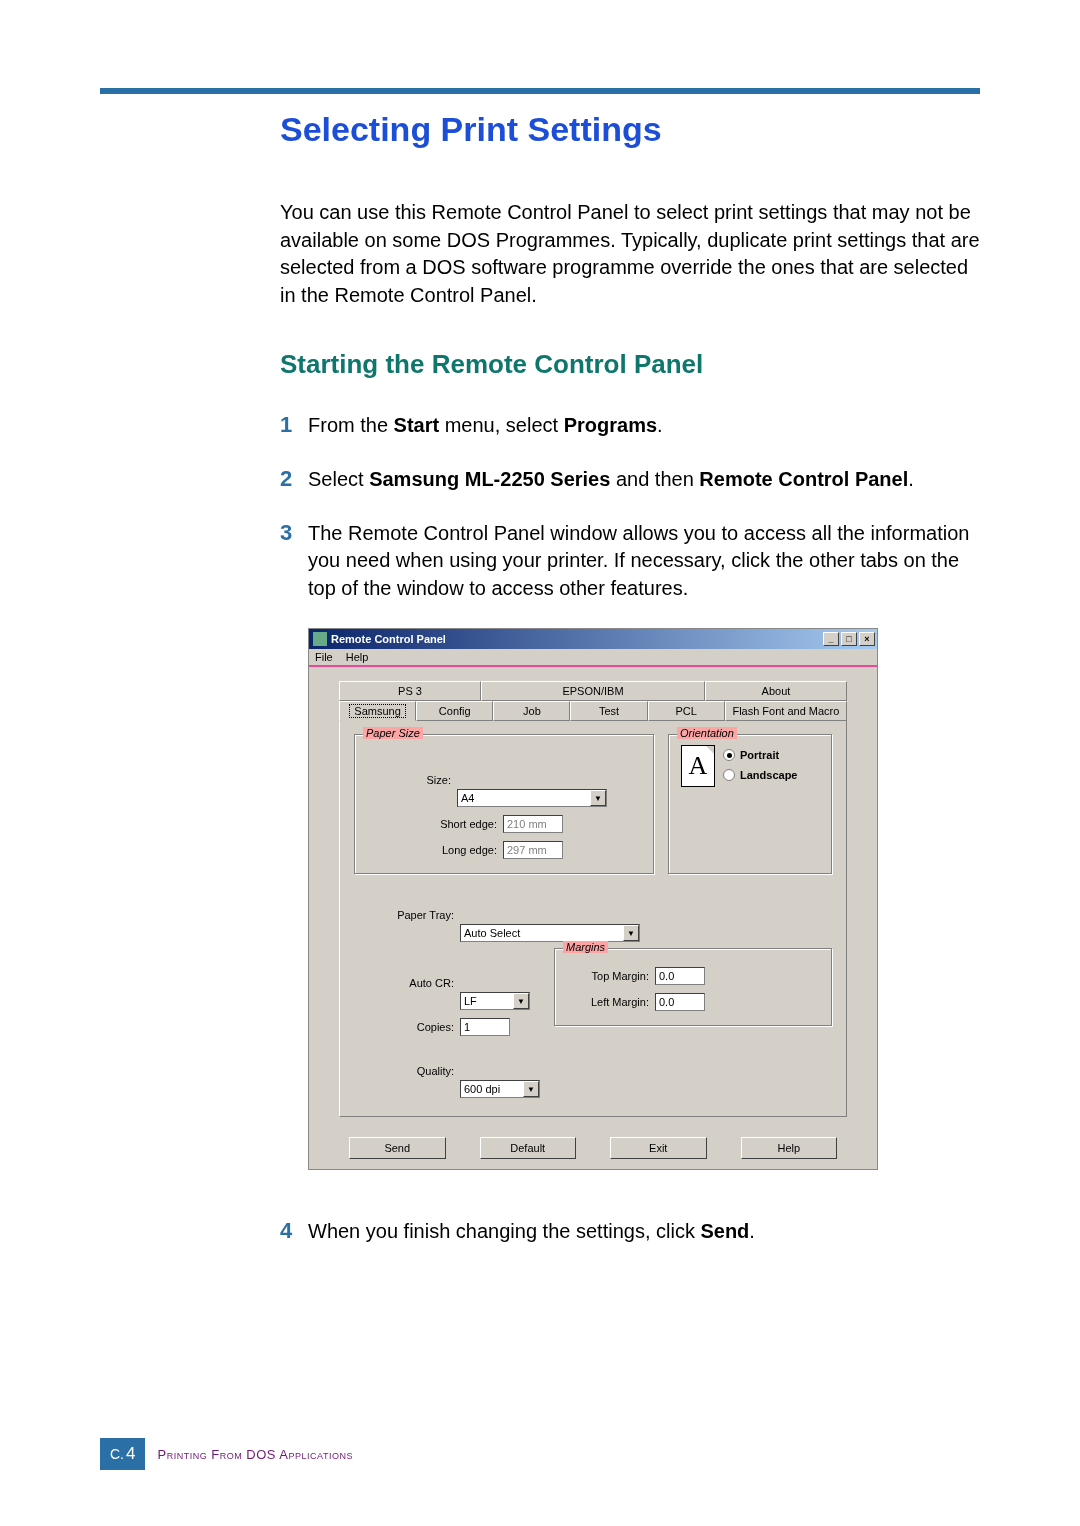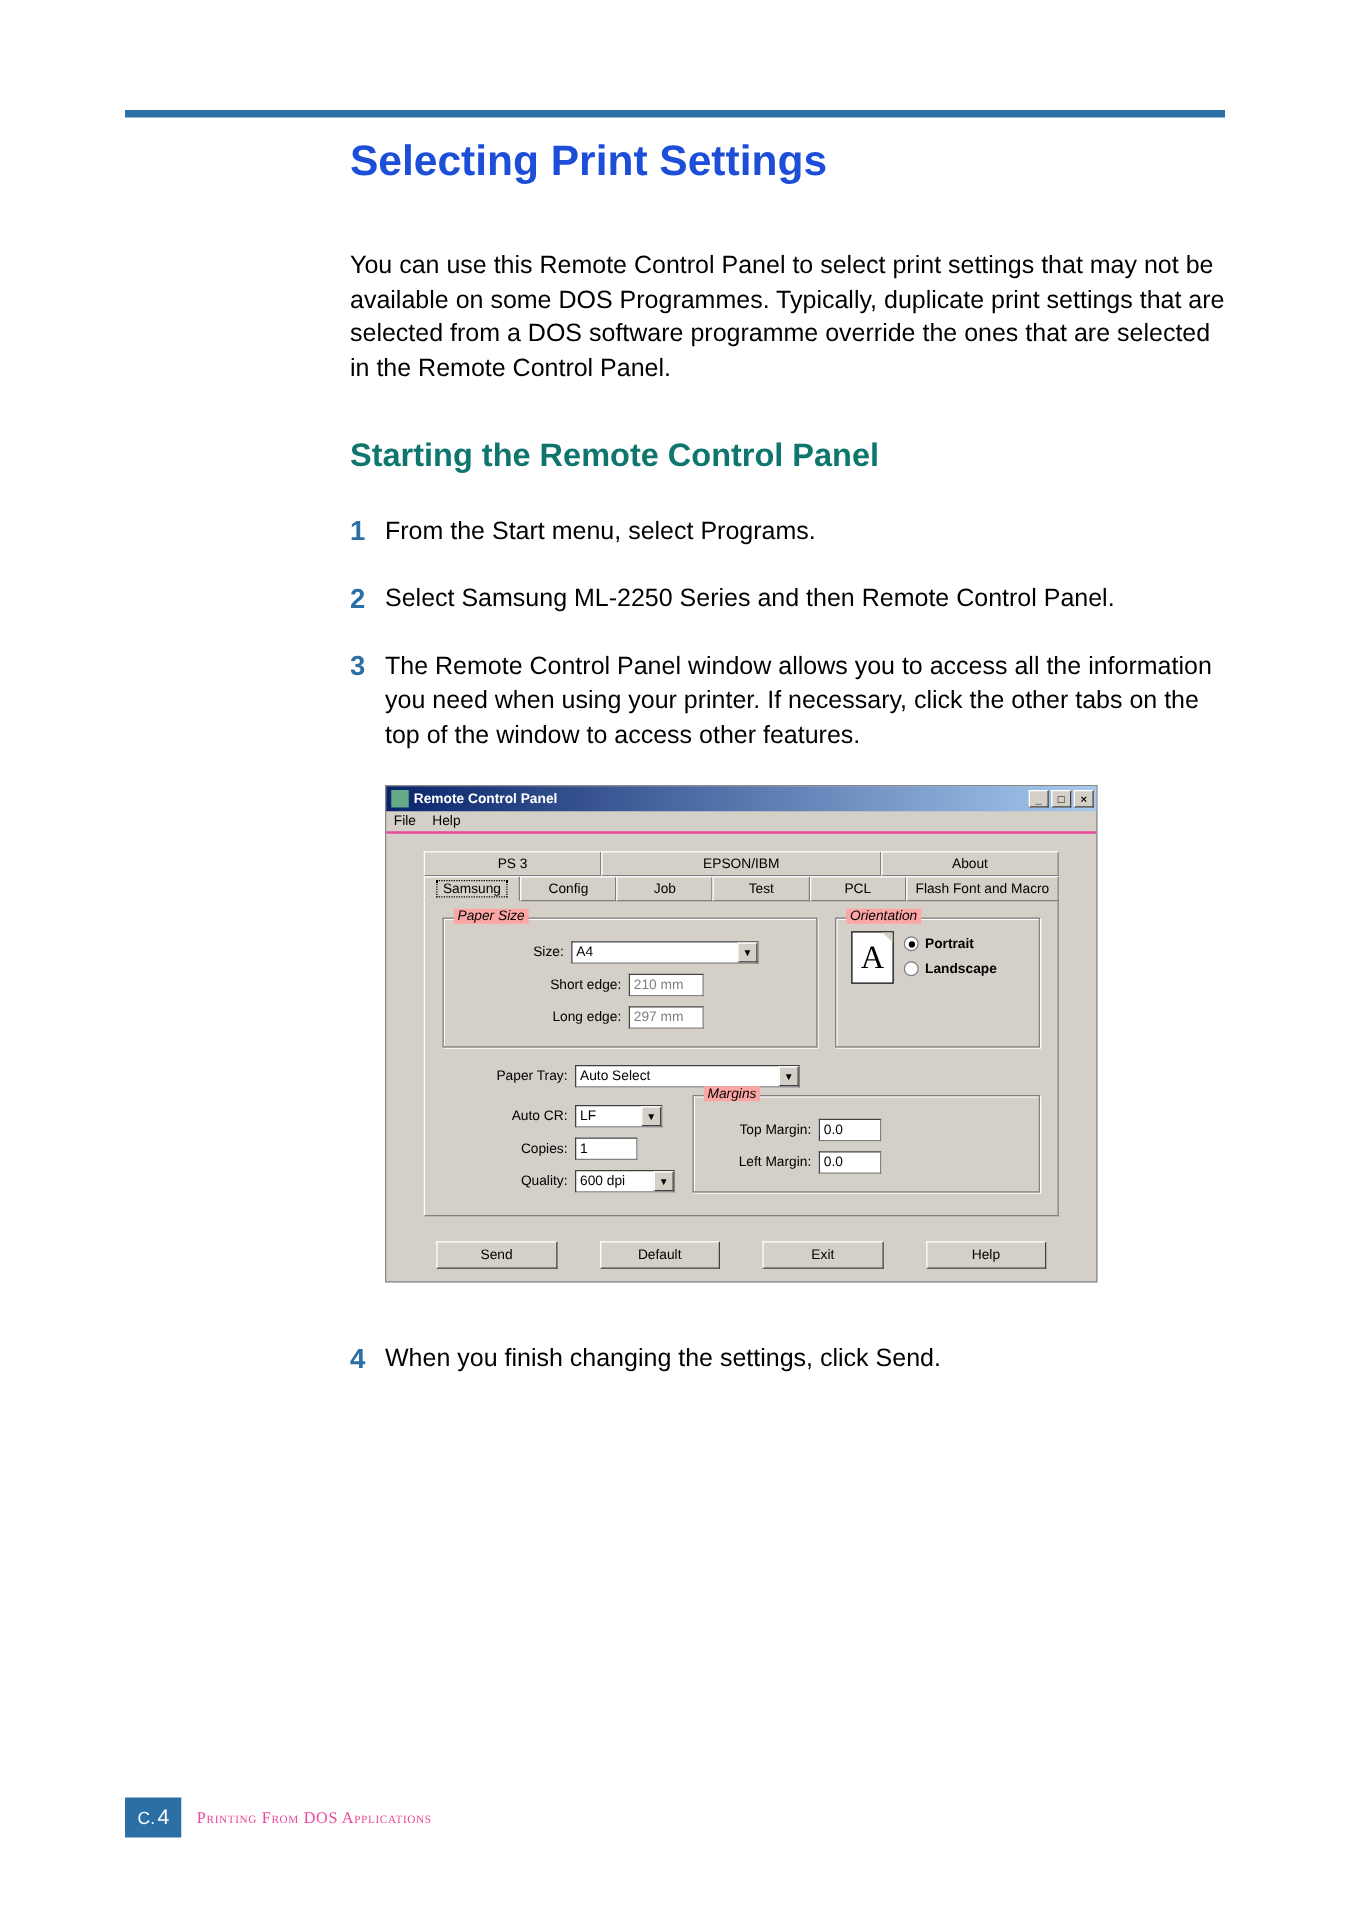--- a/index.html
+++ b/index.html
@@ -53,21 +53,21 @@
     font-weight: bold;
     font-size: 22px;
     width: 28px;
     flex-shrink: 0;
   }
   .step-text {
     font-size: 20px;
     line-height: 1.38;
     flex: 1;
   }
-  .bold { font-weight: normal; }
+  .bold { font-weight: bold; }
   
   .win {
     width: 570px;
     margin-left: 28px;
     margin-top: 8px;
     background: #d4d0c8;
     border: 1px solid #888;
     font-family: Tahoma, Arial, sans-serif;
     font-size: 11px;
     color: #000;
@@ -163,21 +163,21 @@
     border: 1px solid #808080;
     border-top-color: #404040;
     border-left-color: #404040;
     height: 18px;
     font-size: 11px;
     padding: 0 3px;
     display: inline-flex;
     align-items: center;
   }
   .input.disabled { background: #ffffff; color: #808080; }
-  .select { display: inline-flex; align-items: center; position: relative; padding-right: 12px; }
+  .select { display: inline-flex; align-items: center; position: relative; padding-right: 12px; margin-top: 36px; }
   .select .arrow {
     position: absolute; right: 0; top: 0;
     width: 16px; height: 16px;
     background: #d4d0c8;
     border: 1px solid #fff;
     border-right-color: #404040;
     border-bottom-color: #404040;
     display: flex; align-items: center; justify-content: center;
     font-size: 8px;
   }
@@ -247,24 +247,23 @@
     background: #2a6fa5;
     color: #fff;
     padding: 6px 10px;
     font-size: 17px;
     display: flex;
     align-items: baseline;
   }
   .page-badge .pfx { font-size: 14px; margin-right: 2px; }
   .footer-text {
     font-size: 13px;
-    color: #ec4899;
+    color: #701a75;
     font-variant: small-caps;
     letter-spacing: 0.5px;
-    font-family: Liberation Serif, serif;
   }
 </style>
 </head>
 <body>
 
 <div class="topbar"></div>
 
 <div class="content">
   <div class="h1">Selecting Print Settings</div>
   <div class="para">You can use this Remote Control Panel to select print settings that may not be available on some DOS Programmes. Typically, duplicate print settings that are selected from a DOS software programme override the ones that are selected in the Remote Control Panel.</div>

